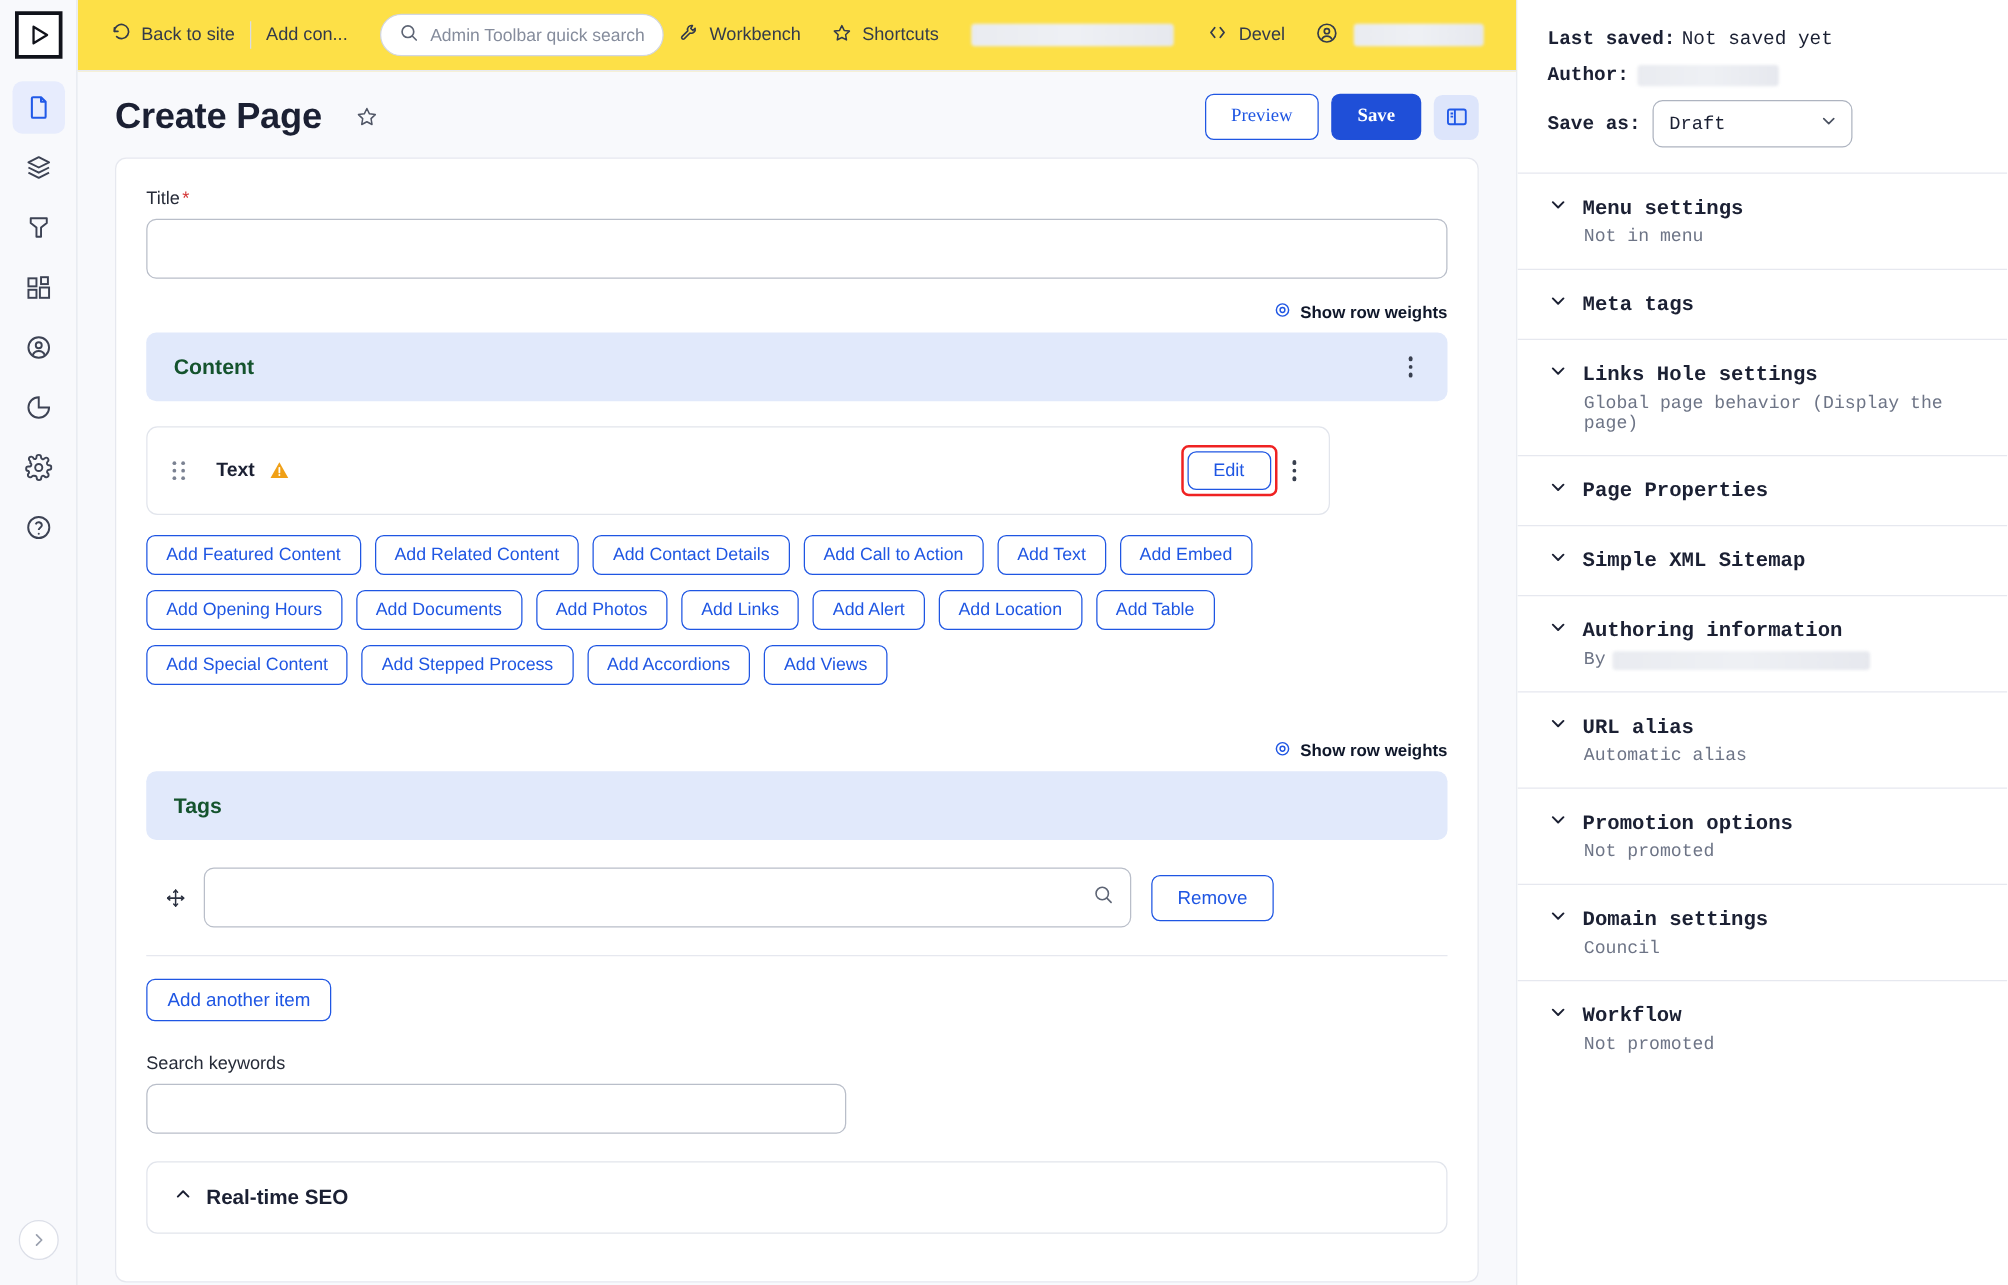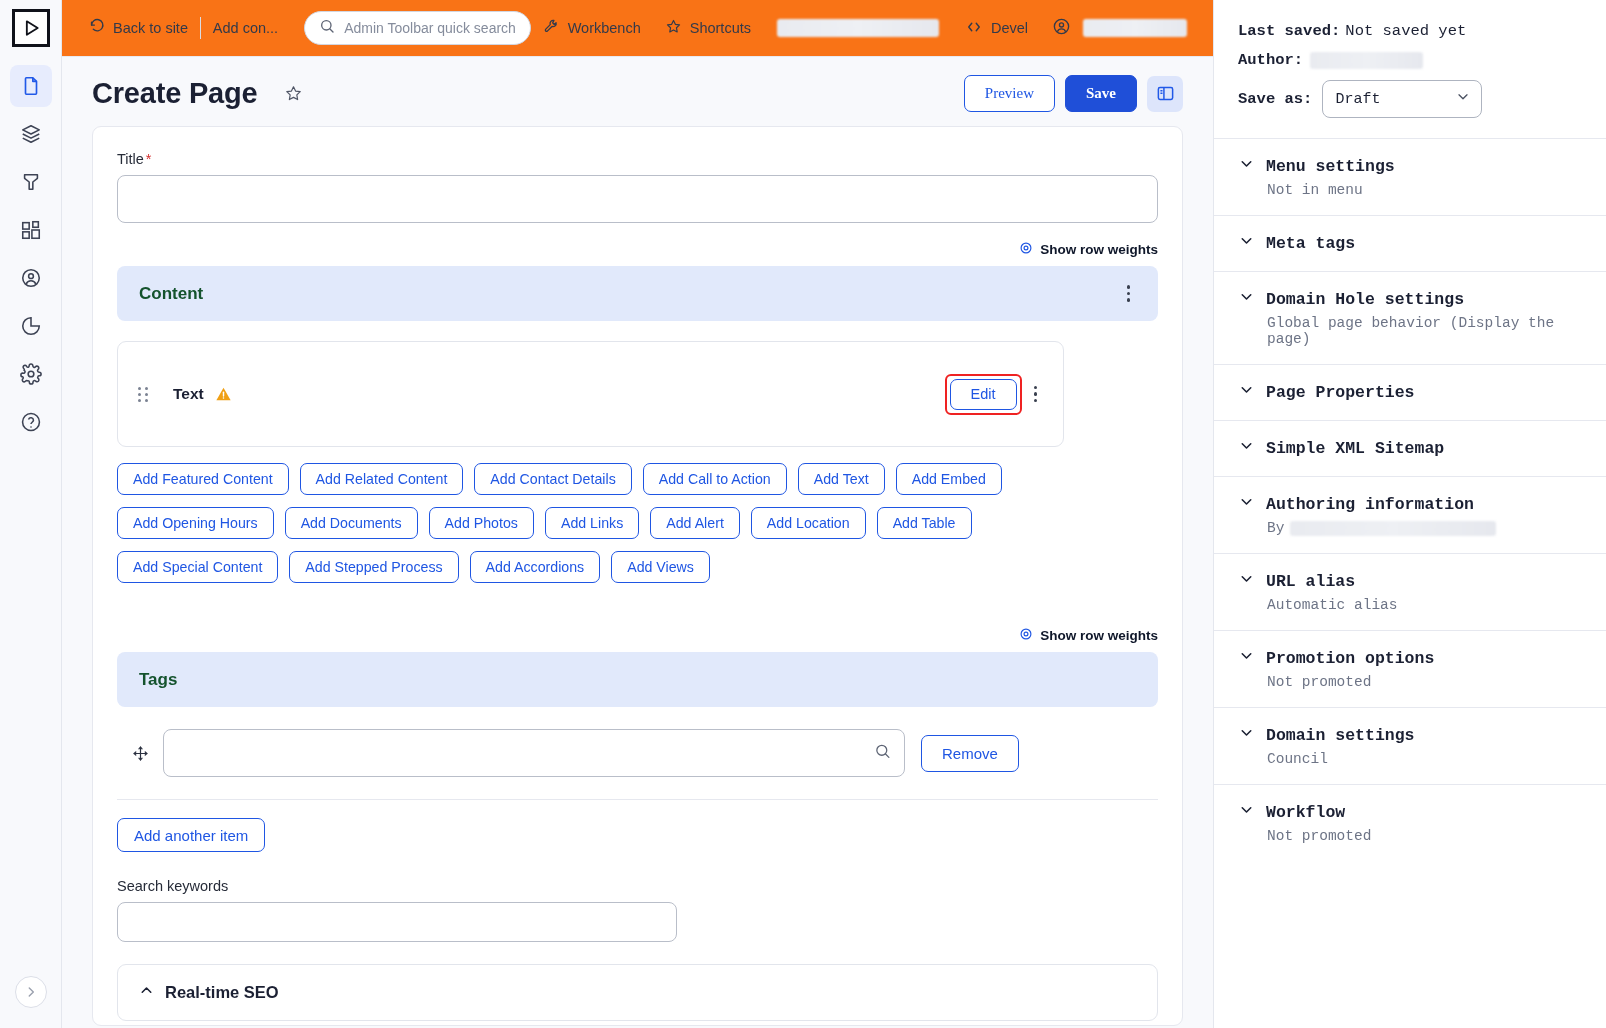--- a/index.html
+++ b/index.html
@@ -38,21 +38,21 @@
     color: #9aa0ae; cursor: pointer;
   }
 
   
   .center { width: 1152px; flex: 0 0 1152px; height: 1028px;
             background: #f8f9fc; display: flex; flex-direction: column;
             border-right: 1px solid #e4e7ee; overflow: hidden; }
 
   .adminbar {
     height: 57px; flex: 0 0 57px; display: flex; align-items: center;
-    gap: 0; padding: 0 14px; background: #f97316;
+    gap: 0; padding: 0 14px; background: #fde047;
     border-bottom: 1px solid #e8eaf0;
   }
   .ab-item { display: flex; align-items: center; gap: 8px;
              font-size: 14.5px; color: #333a4a; padding: 0 12px;
              height: 34px; cursor: pointer; white-space: nowrap; }
   .ab-sep { width: 1px; height: 22px; background: #d9dce4; }
   .ab-search {
     margin-left: 14px; width: 246px; height: 34px; border-radius: 17px;
     border: 1px solid #d2d6e0; background: #fff;
     display: flex; align-items: center; gap: 9px; padding: 0 14px;
@@ -110,21 +110,21 @@
     display: flex; align-items: center; padding: 0 22px;
   }
   .secthead .t { font-size: 17px; font-weight: 700; color: #14532d; }
   .kebab { margin-left: auto; display: flex; flex-direction: column; gap: 3px;
            padding: 6px; cursor: pointer; }
   .kebab i { width: 3.5px; height: 3.5px; border-radius: 50%; background: #3c4player; }
   .kebab i { background: #39404f; }
 
   .paracard {
     margin: 20px 0 0 0; border: 1px solid #e2e5ec; border-radius: 9px;
-    height: 106px; display: flex; align-items: center; padding: 0 20px;
+    height: 71px; display: flex; align-items: center; padding: 0 20px;
     width: 947px;
     justify-content: flex-end;
   }
   .grip { display: grid; grid-template-columns: 3px 3px; gap: 3px 4px; cursor: grab; }
   .grip i { width: 3px; height: 3px; background: #7b8292; border-radius: 50%; }
   .para-name { font-size: 15.5px; font-weight: 700; color: #1b2033; margin-left: 25px; }
   .warn { margin-left: 10px; display: flex; }
   .para-right { margin-left: auto; display: flex; align-items: center; gap: 6px; }
   .edit-wrap { border: 2.6px solid #ef2222; border-radius: 6px; padding: 3px; }
   .btn-edit { height: 31px; padding: 0 20px; border-radius: 7px;
@@ -516,21 +516,21 @@
             </svg></span>
         <span class="ttl">Meta tags</span>
       </div>
     </div>
 
     <div class="acc">
       <div class="acc-h">
         <span><svg width="17" height="17" viewBox="0 0 24 24" fill="none" stroke="#1b2033" stroke-width="2.2" stroke-linecap="round" stroke-linejoin="round">
               <path d="M6 9.5l6 6 6-6"></path>
             </svg></span>
-        <span class="ttl">Domain Hole settings</span>
+        <span class="ttl">Links Hole settings</span>
       </div>
       <div class="acc-sum">Global page behavior (Display the page)</div>
     </div>
 
     <div class="acc">
       <div class="acc-h">
         <span><svg width="17" height="17" viewBox="0 0 24 24" fill="none" stroke="#1b2033" stroke-width="2.2" stroke-linecap="round" stroke-linejoin="round">
               <path d="M6 9.5l6 6 6-6"></path>
             </svg></span>
         <span class="ttl">Page Properties</span>

